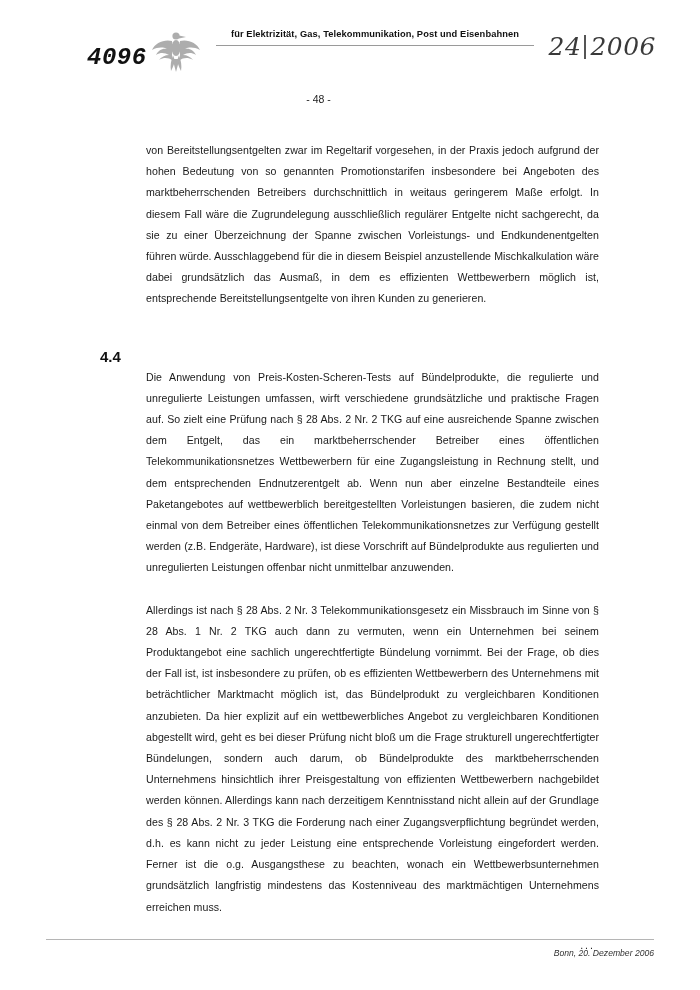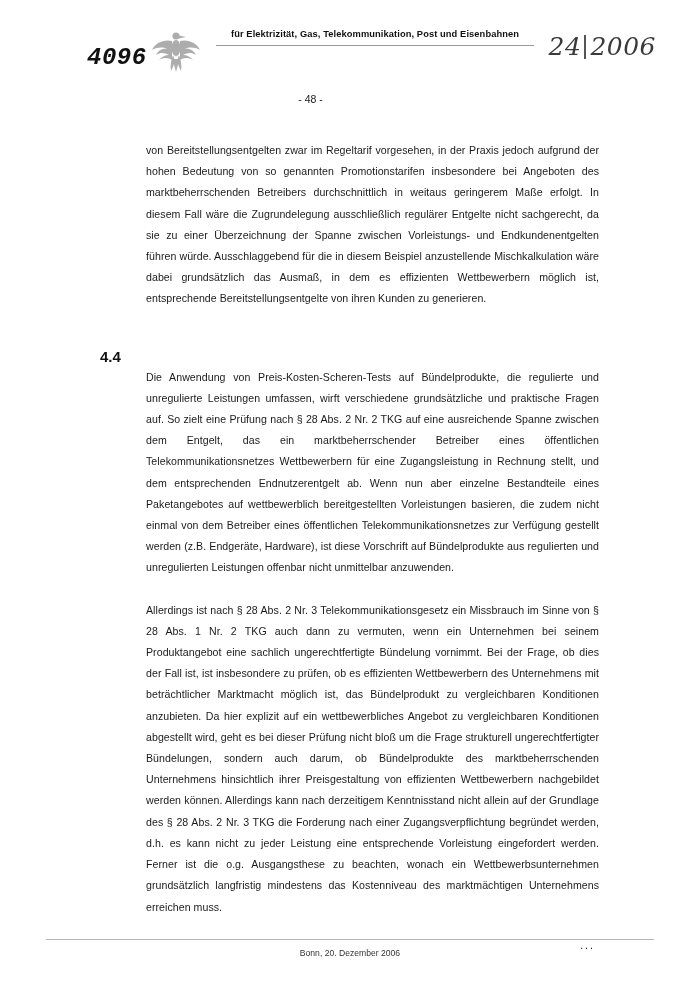--- a/index.html
+++ b/index.html
@@ -103,20 +103,21 @@
 
   
   .folio {
     position: absolute;
     top: 93px;
     left: 0;
     width: 621px;
     text-align: center;
     font-size: 10.5px;
     color: #222;
+    padding-left: 8px;
   }
 
   
   .content {
     position: absolute;
     top: 140px;
     left: 137px;
     width: 462px;
   }
   p.para {
@@ -159,23 +160,24 @@
     right: 46px;
     bottom: 32px;
   }
   .footer-rule {
     width: 100%;
     height: 1px;
     background: #b5b5b5;
   }
   .footer-text {
     margin-top: 8px;
-    text-align: center;
+    text-align: right;
     font-size: 8.6px;
     color: #333;
+    font-style: italic;
   }
 </style>
 </head>
 <body>
 
 <div class="page">
 
   <div class="header">
 
     <div class="page-number-left">4096</div>

